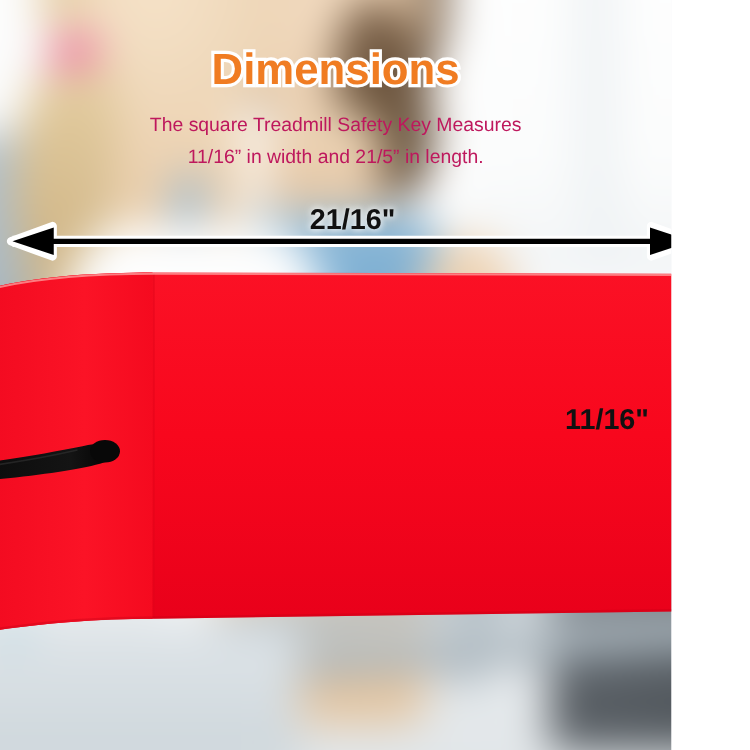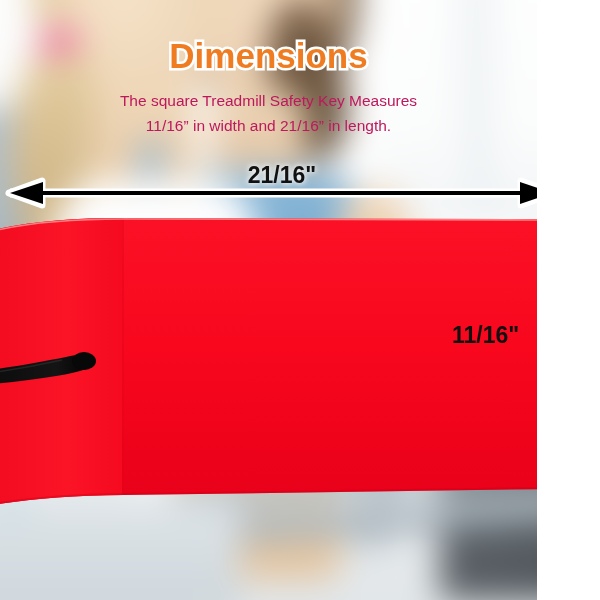--- a/index.html
+++ b/index.html
@@ -234,21 +234,21 @@
     </g>
   </svg>
 
   <div class="headline-wrap">
     <div class="headline-stroke">Dimensions</div>
     <div class="headline-fill">Dimensions</div>
   </div>
 
   <div class="subtitle">
     <span class="sub-line">The square Treadmill Safety Key Measures</span>
-    <span class="sub-line">11/16” in width and 21/16” in length.</span>
+    <span class="sub-line">11/16” in width and 21/5” in length.</span>
   </div>
 
   <div class="dim-h-label">
     <span class="dim-h-label-inner">21/16"</span>
   </div>
 
   <div class="dim-v-label">11/16"</div>
 
 </div>
 

